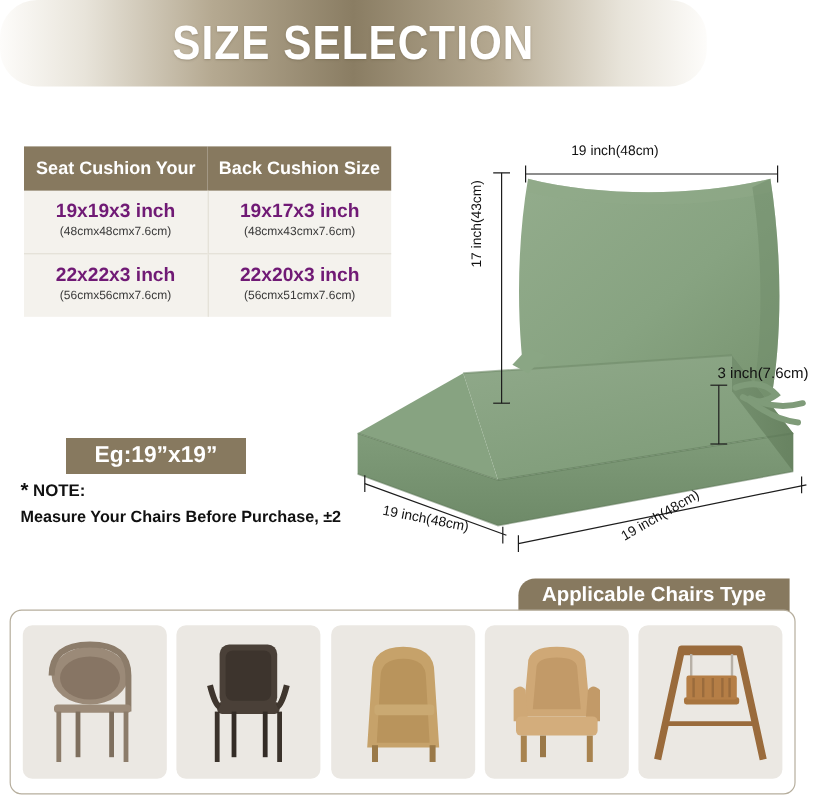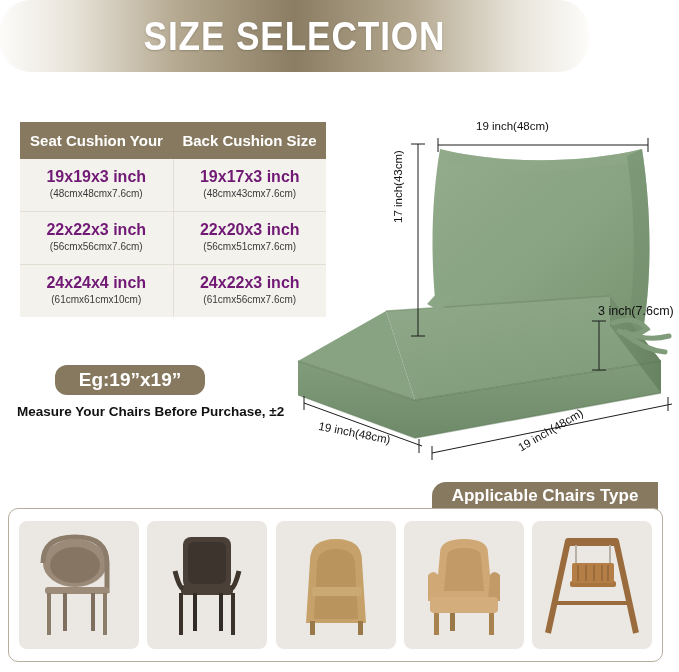--- a/index.html
+++ b/index.html
@@ -36,21 +36,21 @@
     background:#f4f2ed;text-align:center;padding:8px 4px 10px 4px;
     border-top:1px solid #e2ded4;border-right:1px solid #e2ded4;
   }
   .body-row td:last-child{border-right:0;margin-top:16px;}
   .body-row:first-child td{border-top:0;}
   .cell-in{font-size:16px;color:#701a75;line-height:1.25;font-weight:bold;}
   .cell-cm{font-size:10px;color:#3a3a3a;line-height:1.4;}
   
   .eg-badge{
     position:absolute;left:55px;top:365px;width:150px;height:30px;
-    background:#87795f;border-radius:12px;
+    background:#87795f;border-radius:0;
     display:flex;align-items:center;justify-content:center;
     color:#ffffff;font-size:19px;font-weight:bold;
   }
   
   .note{position:absolute;left:17px;top:400px;width:280px;color:#111;}
   .note-head{font-size:14px;font-weight:bold;line-height:1.1;}
   .note-star{font-size:17px;vertical-align:-1px;}
   .note-body{font-size:13.5px;font-weight:bold;line-height:1.45;margin-top:2px;}
   
   .diagram{position:absolute;left:280px;top:108px;width:399px;height:368px;}
@@ -111,38 +111,32 @@
     <tr class="body-row">
       <td>
         <div class="cell-in">22x22x3 inch</div>
         <div class="cell-cm">(56cmx56cmx7.6cm)</div>
       </td>
       <td>
         <div class="cell-in">22x20x3 inch</div>
         <div class="cell-cm">(56cmx51cmx7.6cm)</div>
       </td>
     </tr>
-    <tr class="body-row">
-      <td>
-        <div class="cell-in">24x24x4 inch</div>
-        <div class="cell-cm">(61cmx61cmx10cm)</div>
-      </td>
-      <td>
-        <div class="cell-in">24x22x3 inch</div>
-        <div class="cell-cm">(61cmx56cmx7.6cm)</div>
-      </td>
-    </tr>
   </tbody>
 </table>
 
 <div class="eg-badge">
   <span>Eg:19”x19”</span>
 </div>
 
 <div class="note">
+  <div class="note-head">
+    <span class="note-star">*</span>
+    <span>NOTE:</span>
+  </div>
   <div class="note-body">Measure Your Chairs Before Purchase,  ±2</div>
 </div>
 
 <div class="diagram">
   <svg class="cush" width="399" height="368" viewBox="0 0 399 368">
     <defs>
       <linearGradient id="gBack" x1="0" y1="0" x2="1" y2="1">
         <stop offset="0%" stop-color="#93ac8c"></stop>
           <stop offset="55%" stop-color="#87a381"></stop>
           <stop offset="100%" stop-color="#77936f"></stop>

